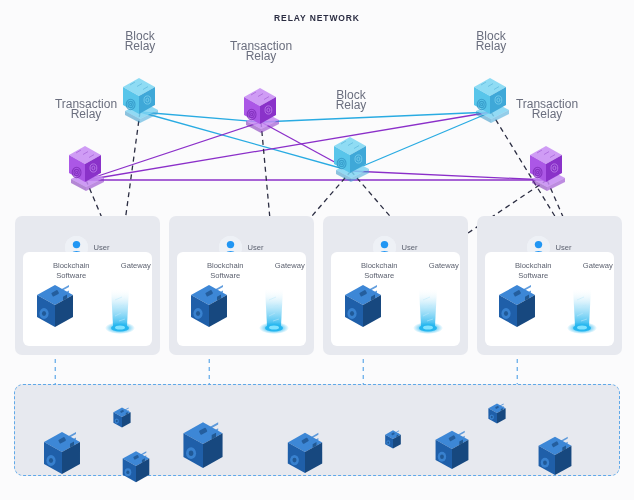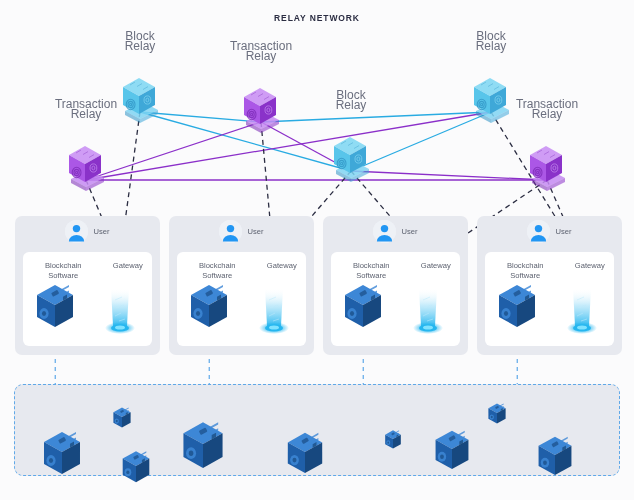--- a/index.html
+++ b/index.html
@@ -44,35 +44,35 @@
   .relay-ico{position:absolute;left:50%;margin-left:-23px;}
 
   
   .user-panel{
     position:absolute;
     background:#e7e9ef;
     border-radius:7px;
     z-index:4;
   }
   .panel-head{
-    position:absolute;top:4px;left:0;width:100%;
+    position:absolute;top:20px;left:0;width:100%;
     display:flex;align-items:center;justify-content:center;gap:5px;
   }
   .avatar{width:23px;height:23px;border-radius:50%;background:#eef1f6;
           display:flex;align-items:center;justify-content:center;}
   .user-text{font-size:7.6px;color:#5d6270;}
   .inner-card{
     position:absolute;left:8px;right:8px;top:36px;bottom:9px;
     background:#ffffff;border-radius:6px;
   }
   .cell{position:absolute;top:0;height:100%;width:50%;}
   .cell.left{left:0;}
   .cell.right{left:50%;}
   .cell-label{
-    position:absolute;top:9px;left:8px;width:100%;text-align:center;
+    position:absolute;top:9px;left:16px;width:100%;text-align:center;
     font-size:7.6px;line-height:9.6px;color:#5d6270;white-space:pre-line;
   }
   .cell-ico{position:absolute;bottom:8px;left:50%;}
 
   
   #p2p-box{
     position:absolute;left:14px;top:384px;width:606px;height:92px;
     background:#e7e9ef;
     border:1px dashed #5fa8e8;
     border-radius:9px;

